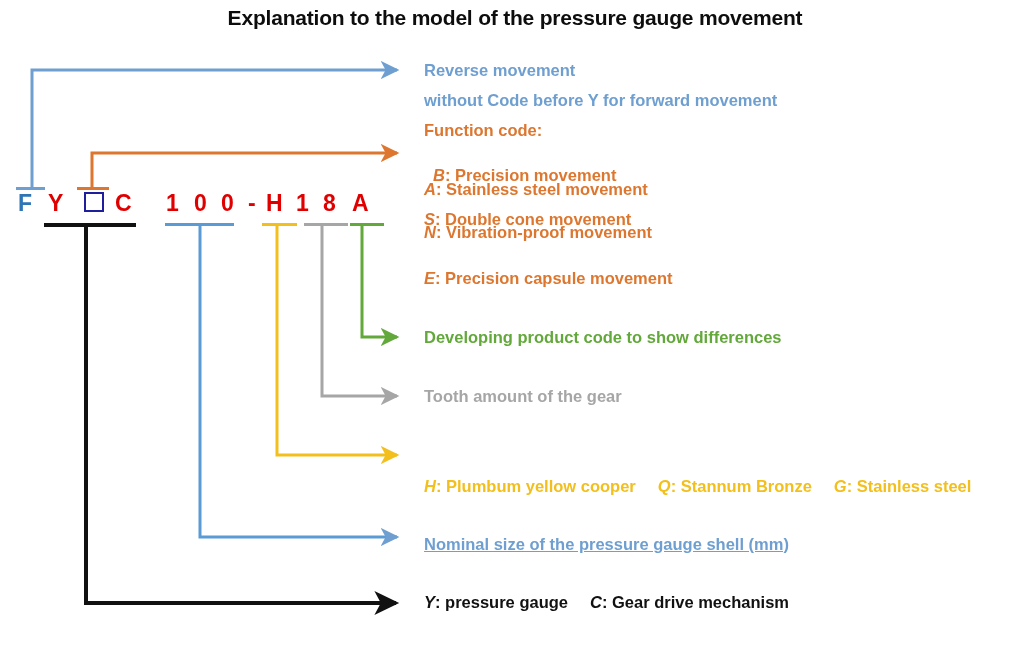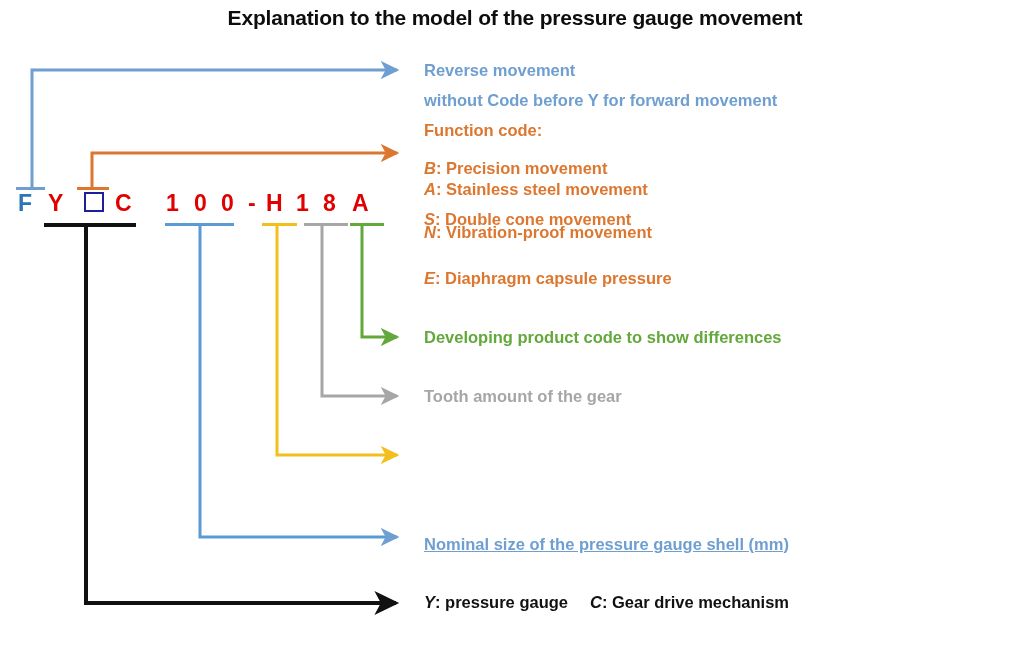--- a/index.html
+++ b/index.html
@@ -129,45 +129,48 @@
   <span class="code red" style="left:296px;">1</span>
   <span class="code red" style="left:323px;">8</span>
   <span class="code red" style="left:352px;">A</span>
 
   <div class="anno c-blue" style="top:62px;">Reverse movement</div>
 
   <div class="anno c-blue" style="top:92px;">without Code before Y for forward movement</div>
 
   <div class="anno c-orange" style="top:122px;">Function code:</div>
 
-  <div class="anno c-orange" style="top:160px;">
+  <div class="anno c-orange" style="top:167px;margin-left:9px;">
     <span class="it">B</span><span>: Precision movement</span>
   </div>
 
   <div class="anno c-orange" style="top:181px;">
     <span class="it">A</span><span>: Stainless steel movement</span>
   </div>
 
   <div class="anno c-orange" style="top:211px;text-align:right;">
     <span class="it">S</span><span>: Double cone movement</span>
   </div>
 
   <div class="anno c-orange" style="top:224px;text-align:center;">
     <span class="it">N</span><span>: Vibration-proof movement</span>
   </div>
 
   <div class="anno c-orange" style="top:270px;">
-    <span class="it">E</span><span>: Diaphragm capsule pressure</span>
+    <span class="it">E</span><span>: Precision capsule movement</span>
   </div>
 
   <div class="anno c-green" style="top:329px;">Developing product code to show differences</div>
 
   <div class="anno c-gray" style="top:388px;">Tooth amount of the gear</div>
 
 
+  <div class="anno c-yellow" style="top:478px;">
+    <span class="it">H</span><span>: Plumbum yellow cooper</span><span class="gap-l"></span><span class="it">Q</span><span>: Stannum Bronze</span><span class="gap-l"></span><span class="it">G</span><span>: Stainless steel</span>
+  </div>
 
   <div class="anno c-blue" style="top:536px;text-decoration:underline;">Nominal size of the pressure gauge shell (mm)</div>
 
   <div class="anno c-black" style="top:594px;">
     <span class="it">Y</span><span>: pressure gauge</span><span class="gap-l"></span><span class="it">C</span><span>: Gear drive mechanism</span>
   </div>
 
 </div>
 
 </body></html>

